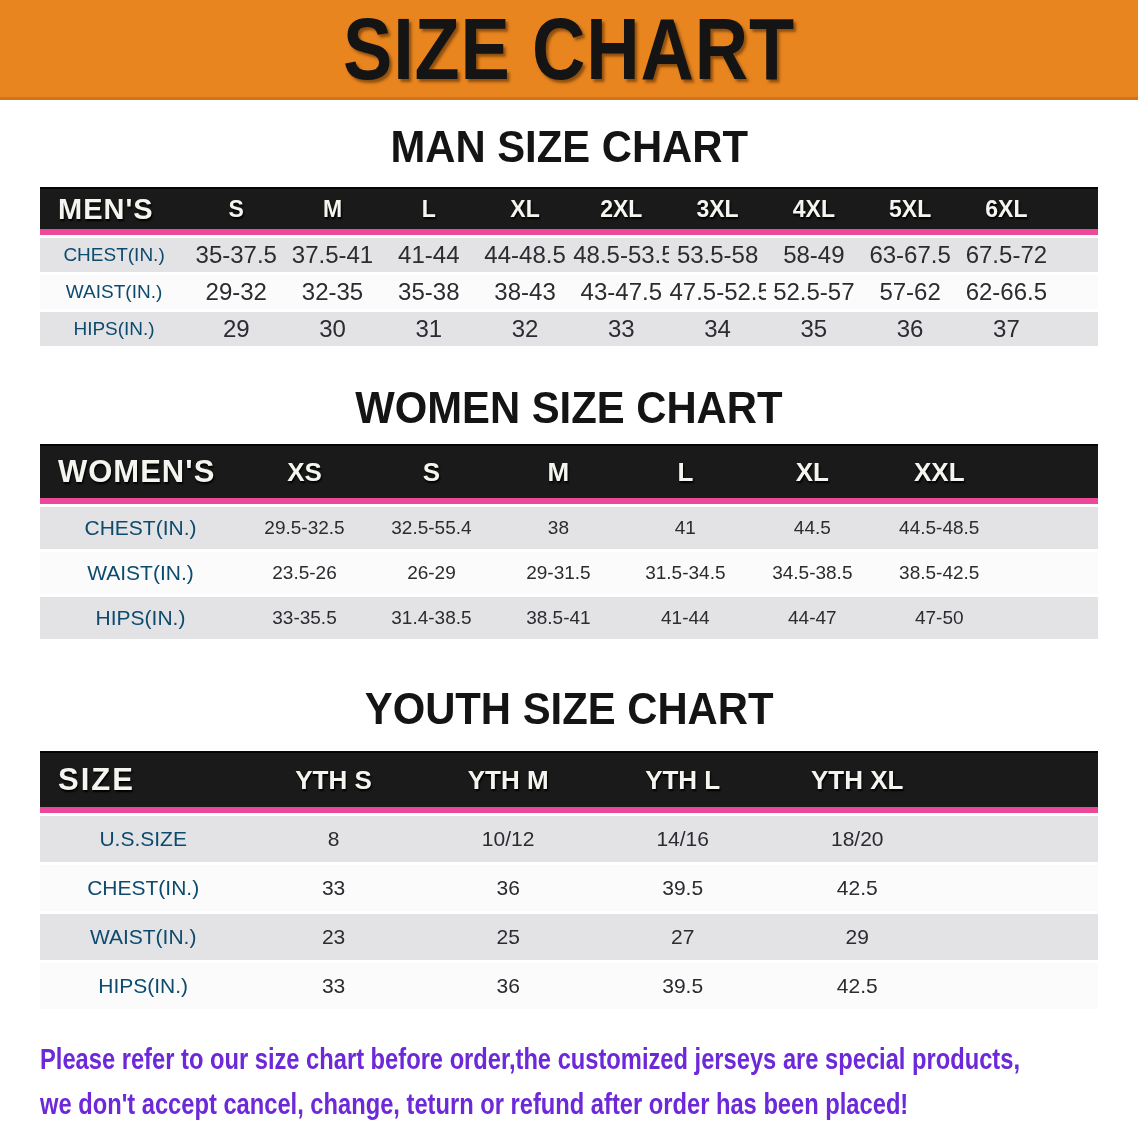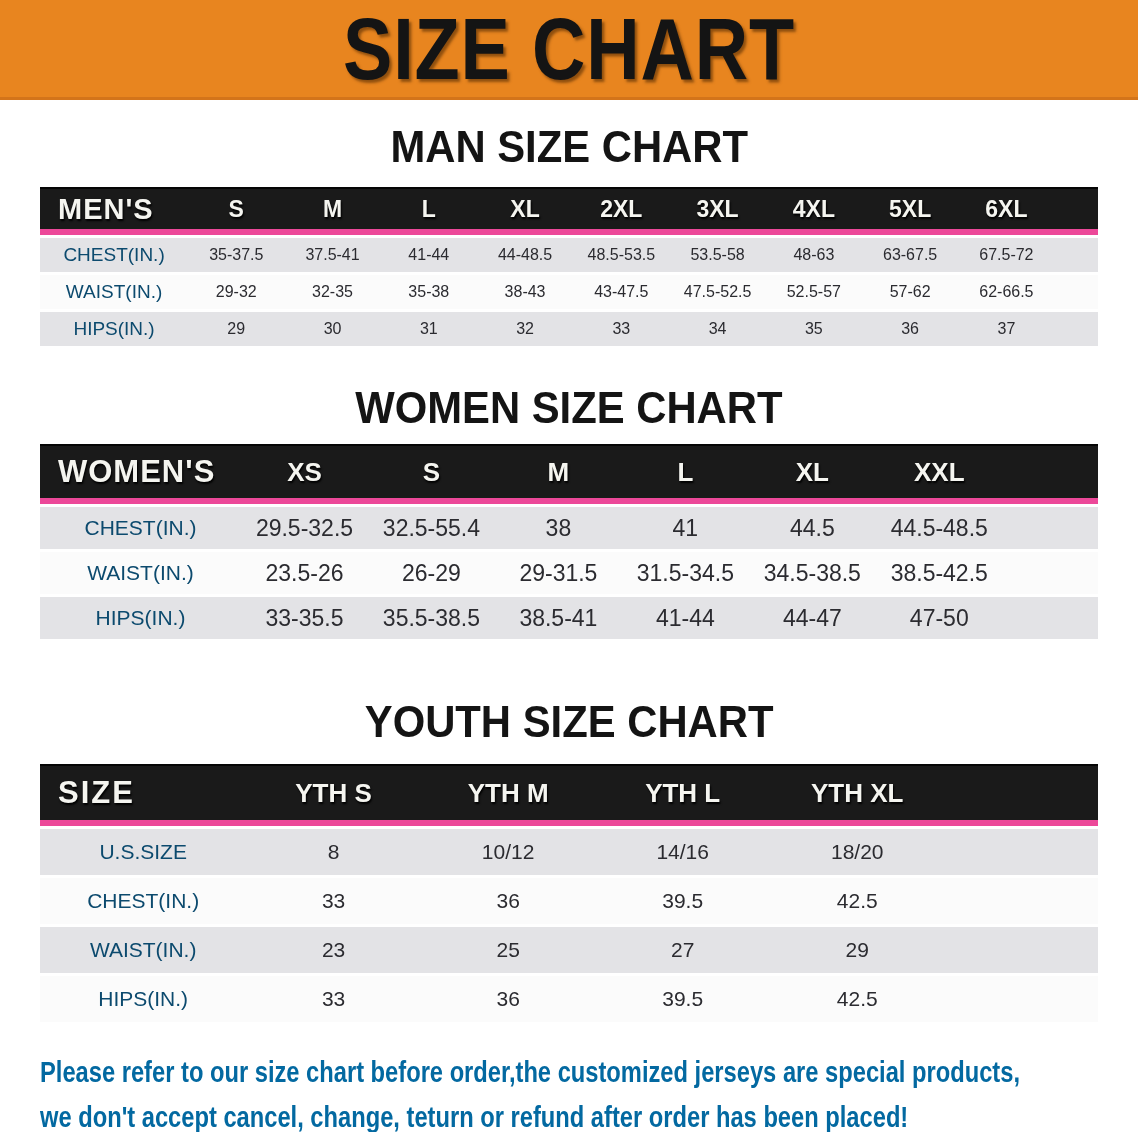--- a/index.html
+++ b/index.html
@@ -32,21 +32,21 @@
   .section-title { text-align: center; }
   .section-title .t {
     display: inline-block;
     font-size: 44px; font-weight: bold; color: #141414;
     line-height: 50px;
     transform: scaleX(0.95);
     white-space: nowrap;
   }
   #man-title   { margin-top: 22px; }
   #women-title { margin-top: 34px; }
-  #youth-title { margin-top: 55px; }
+  #youth-title { margin-top: 42px; }
 
   
   table.szt {
     width: 1058px;
     margin: 0 auto;
     border-collapse: separate;
     border-spacing: 0 3px;
     table-layout: fixed;
   }
   #men-table   { margin-top: 12px; }
@@ -69,37 +69,37 @@
     letter-spacing: 1px;
   }
   .szt tbody tr.r-gray  td { background: #e3e3e6; }
   .szt tbody tr.r-white td { background: #fbfbfb; }
   .szt tbody td { color: #2b2b30; }
   .szt tbody td.b-label { color: #0c4a6e; }
 
   
   .men thead th { height: 48px; font-size: 23px; }
   .men thead th.h-label { font-size: 29px; }
-  .men tbody td { height: 34px; font-size: 16px; }
+  .men tbody td { height: 34px; font-size: 24px; }
   .men tbody td.b-label { font-size: 19px; }
 
   
   .women thead th { height: 60px; font-size: 26px; }
   .women thead th.h-label { font-size: 31px; }
-  .women tbody td { height: 42px; font-size: 23px; }
+  .women tbody td { height: 42px; font-size: 19px; }
   .women tbody td.b-label { font-size: 21px; }
 
   
   .youth thead th { height: 62px; font-size: 26px; }
   .youth thead th.h-label { font-size: 31px; letter-spacing: 2px; }
   .youth tbody td { height: 46px; font-size: 21px; }
   .youth tbody td.b-label { font-size: 21px; }
 
   
-  .note { margin: 24px 8px 0 40px; color: #0369a1; }
+  .note { margin: 24px 8px 0 40px; color: #6d28d9; }
   .note .line {
     display: block;
     font-size: 30px; line-height: 45px; font-weight: bold;
     transform: scaleX(0.79); transform-origin: 0 50%;
     white-space: nowrap;
   }
 </style>
 </head>
 <body>
 
@@ -142,21 +142,21 @@
   </thead>
   <tbody>
     <tr class="r-gray">
       <td class="b-label">CHEST(IN.)</td>
       <td>35-37.5</td>
       <td>37.5-41</td>
       <td>41-44</td>
       <td>44-48.5</td>
       <td>48.5-53.5</td>
       <td>53.5-58</td>
-      <td>48-63</td>
+      <td>58-49</td>
       <td>63-67.5</td>
       <td>67.5-72</td>
       <td></td>
     </tr>
     <tr class="r-white">
       <td class="b-label">WAIST(IN.)</td>
       <td>29-32</td>
       <td>32-35</td>
       <td>35-38</td>
       <td>38-43</td>
@@ -227,21 +227,21 @@
       <td>26-29</td>
       <td>29-31.5</td>
       <td>31.5-34.5</td>
       <td>34.5-38.5</td>
       <td>38.5-42.5</td>
       <td></td>
     </tr>
     <tr class="r-gray">
       <td class="b-label">HIPS(IN.)</td>
       <td>33-35.5</td>
-      <td>35.5-38.5</td>
+      <td>31.4-38.5</td>
       <td>38.5-41</td>
       <td>41-44</td>
       <td>44-47</td>
       <td>47-50</td>
       <td></td>
     </tr>
   </tbody>
 </table>
 
 <div class="section-title" id="youth-title">

